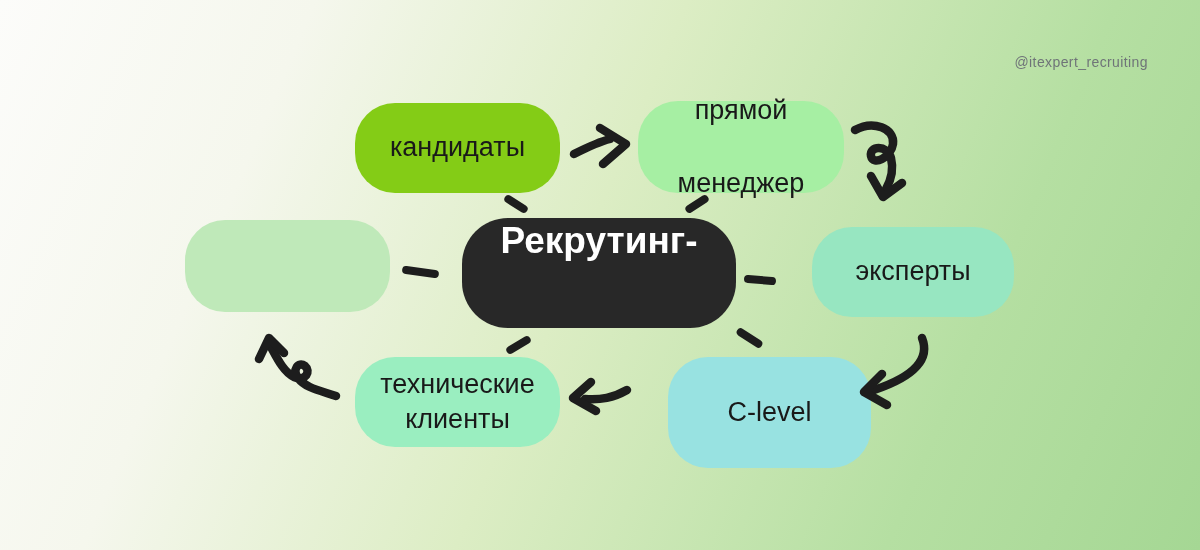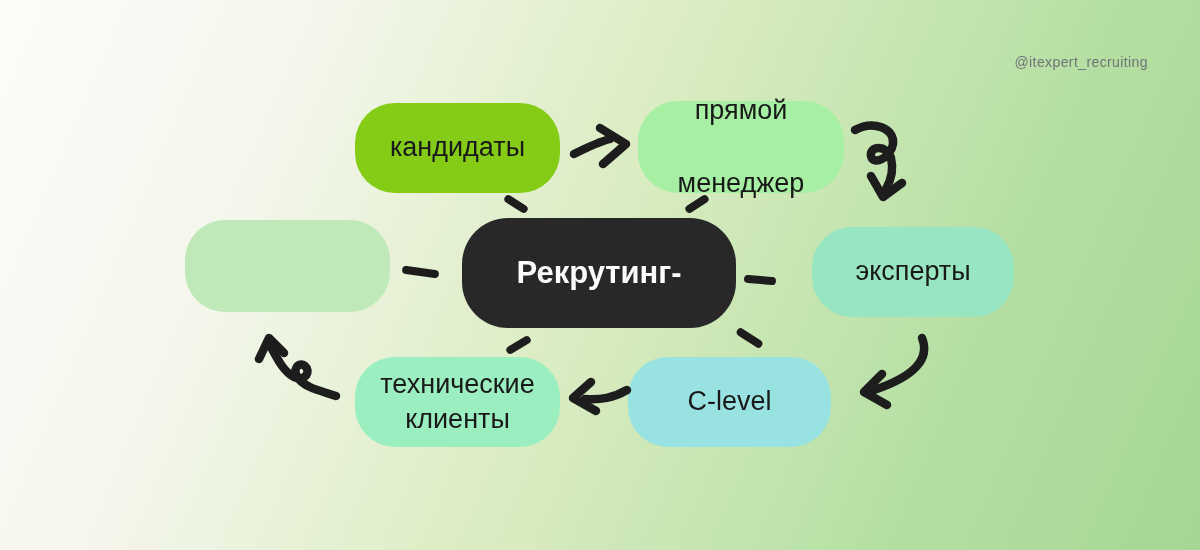--- a/index.html
+++ b/index.html
@@ -27,33 +27,33 @@
     align-items: center;
     justify-content: center;
     text-align: center;
     color: #191919;
     font-size: 27px;
     line-height: 1.3;
   }
   .node-candidates   { left: 355px; top: 103px; width: 205px; height: 90px; }
   .node-direct-manager { left: 638px; top: 101px; width: 206px; height: 92px; gap: 38px; }
   .node-clients      { left: 812px; top: 227px; width: 202px; height: 90px; }
-  .node-c-level      { left: 628px; top: 357px; width: 203px; height: 90px; text-align: right; }
+  .node-c-level      { left: 668px; top: 357px; width: 203px; height: 111px; text-align: right; }
   .node-tech-experts { left: 355px; top: 357px; width: 205px; height: 90px; align-items: center; }
   .node-pm-dm        { left: 185px; top: 220px; width: 205px; height: 92px; }
 
   .node-center {
     position: absolute;
     left: 462px; top: 218px; width: 274px; height: 110px;
     border-radius: 46px;
     display: flex;
+    flex-direction: column;
     align-items: center;
-    justify-content: center;
     text-align: center;
-    font-size: 31px;
+    font-size: 37px;
     font-weight: bold;
     line-height: 1.27;
   }
 
   .dash {
     position: absolute;
     height: 8px;
     border-radius: 5px;
   }
   .dash-top-left     { left: 503px; top: 200px; width: 26px; transform: rotate(32deg); }

